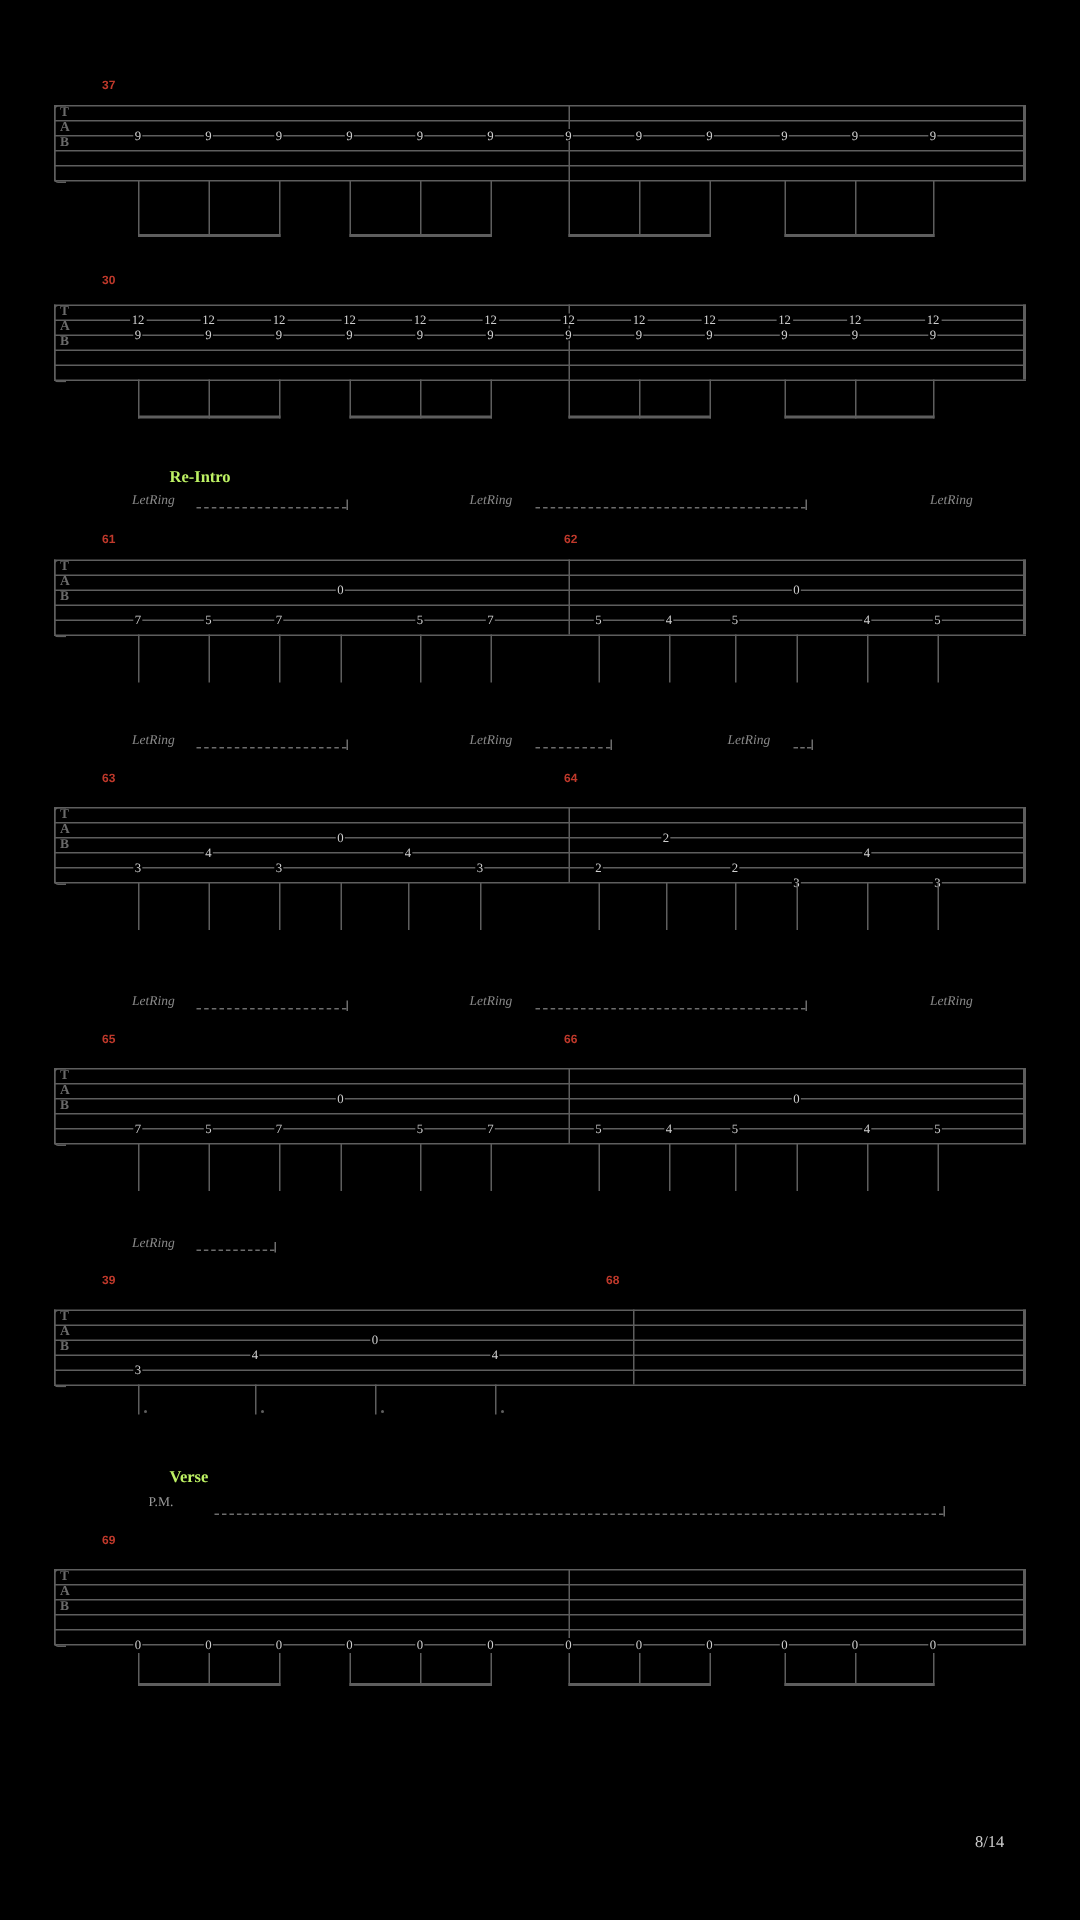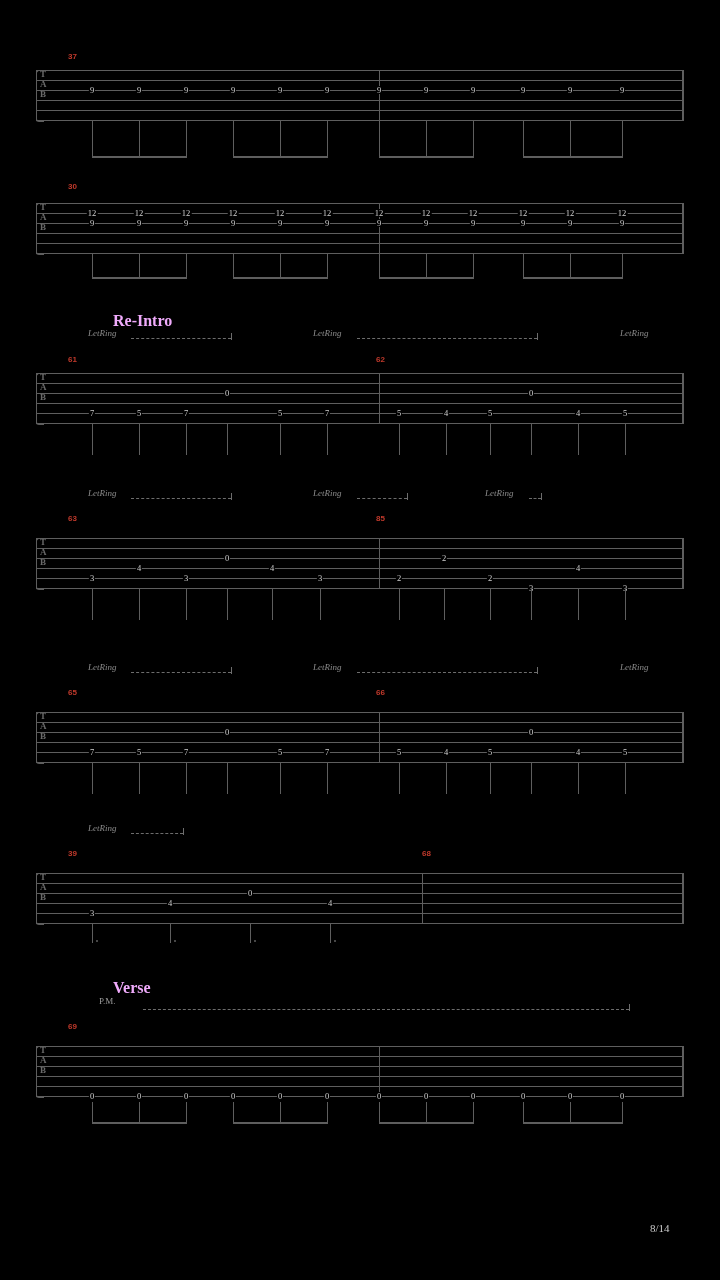--- a/index.html
+++ b/index.html
@@ -30,22 +30,22 @@
   .num{position:absolute;font-family:"Liberation Serif",serif;font-size:8.5px;line-height:8px;
     color:#d0d0d0;transform:translate(-50%,-50%);background:#000;padding:0 1px;}
 
   
   .stem{position:absolute;width:1px;background:#5e5e5e;}
   .beam{position:absolute;height:2px;background:#5e5e5e;}
   .dot{position:absolute;width:2px;height:2px;border-radius:50%;background:#5e5e5e;}
 
   .measnum{position:absolute;font-family:"Liberation Sans",sans-serif;font-size:8px;font-weight:bold;
     color:#c0392b;}
-  .sectiontitle{position:absolute;font-family:"Liberation Serif",serif;font-size:16px;font-weight:bold;
-    color:#f0abfc;}
+  .sectiontitle{position:absolute;font-family:"Liberation Serif",serif;font-size:11px;font-weight:bold;
+    color:#bef264;}
   .letring{position:absolute;font-family:"Liberation Serif",serif;font-style:italic;font-size:9px;
     color:#8a8a8a;white-space:nowrap;}
   .dashline{position:absolute;height:1px;border-top:1px dashed #6d6d6d;}
   .endtick{position:absolute;width:1px;height:7px;background:#6d6d6d;}
   .pm{position:absolute;font-family:"Liberation Serif",serif;font-size:9px;color:#9a9a9a;}
   .pagenum{position:absolute;font-family:"Liberation Serif",serif;font-size:11px;color:#cccccc;}
 </style>
 </head>
 <body>
 
@@ -274,21 +274,21 @@
       <div class="stem" style="left:284px;top:50px;height:32px;"></div>
       <div class="stem" style="left:363px;top:50px;height:32px;"></div>
       <div class="stem" style="left:408px;top:50px;height:32px;"></div>
       <div class="stem" style="left:454px;top:50px;height:32px;"></div>
       <div class="stem" style="left:495px;top:50px;height:32px;"></div>
       <div class="stem" style="left:542px;top:50px;height:32px;"></div>
       <div class="stem" style="left:589px;top:50px;height:32px;"></div>
     </div>
   </div>
   <div class="measnum" style="left:68px;top:514px;text-align:right;">63</div>
-  <div class="measnum" style="left:376px;top:514px;">85</div>
+  <div class="measnum" style="left:376px;top:514px;">64</div>
 
   <div class="letring" style="left:88px;top:662px;">LetRing</div>
   <div class="dashline" style="left:131px;top:672px;width:100px;"></div>
   <div class="endtick" style="left:231px;top:667px;"></div>
   <div class="letring" style="left:313px;top:662px;">LetRing</div>
   <div class="dashline" style="left:357px;top:672px;width:180px;"></div>
   <div class="endtick" style="left:537px;top:667px;"></div>
   <div class="letring" style="left:620px;top:662px;">LetRing</div>
 
   <div class="system" style="left:36px;top:712px;width:648px;height:52px;">
@@ -370,21 +370,21 @@
       <div class="stem" style="left:134px;top:50px;height:20px;"></div>
       <div class="stem" style="left:214px;top:50px;height:20px;"></div>
       <div class="stem" style="left:294px;top:50px;height:20px;"></div>
       <div class="dot" style="left:60px;top:67px;"></div>
       <div class="dot" style="left:138px;top:67px;"></div>
       <div class="dot" style="left:218px;top:67px;"></div>
       <div class="dot" style="left:298px;top:67px;"></div>
     </div>
   </div>
   <div class="measnum" style="left:68px;top:849px;">39</div>
-  <div class="measnum" style="left:422px;top:849px;text-align:right;">68</div>
+  <div class="measnum" style="left:404px;top:849px;text-align:right;">68</div>
 
   <div class="sectiontitle" style="left:113px;top:979px;">Verse</div>
   <div class="pm" style="left:99px;top:996px;">P.M.</div>
   <div class="dashline" style="left:143px;top:1009px;width:486px;"></div>
   <div class="endtick" style="left:629px;top:1004px;"></div>
 
   <div class="system" style="left:36px;top:1046px;width:648px;height:52px;">
     <div class="bracket" style="left:0;top:0;width:7px;height:50px;"></div>
     <div class="staff">
       <div class="sline l0"></div>

